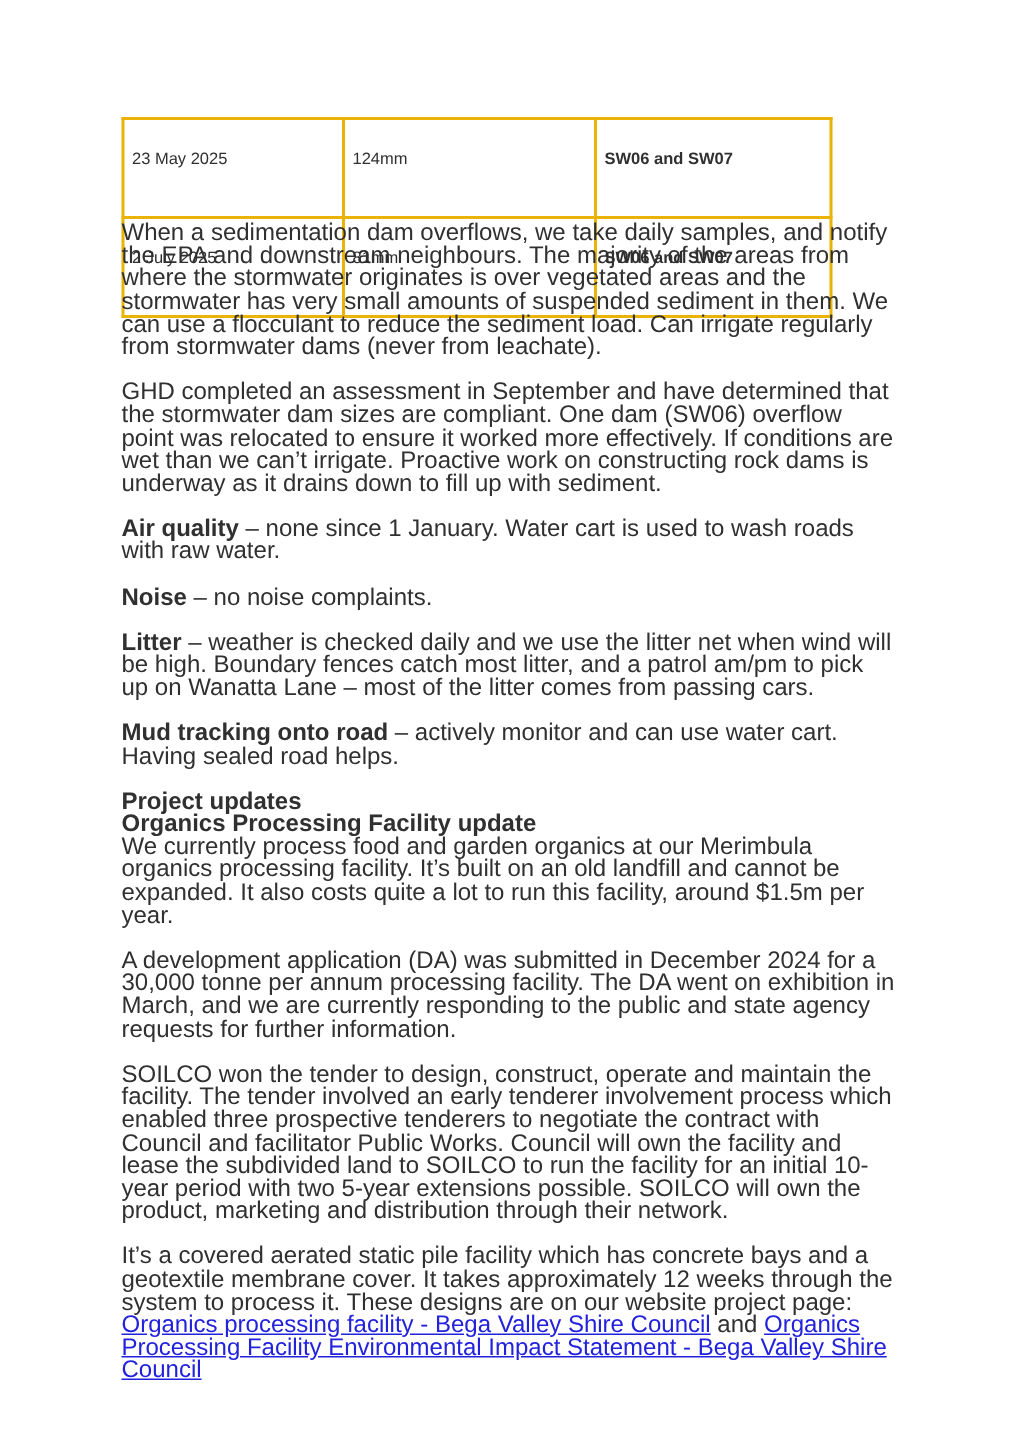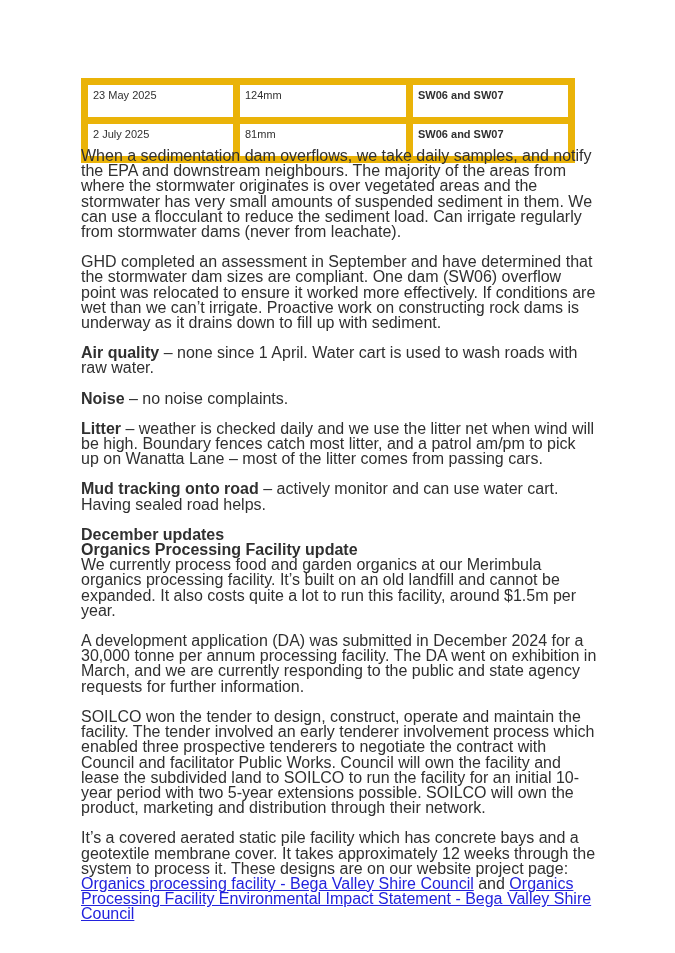--- a/index.html
+++ b/index.html
@@ -18,25 +18,25 @@
   table.doc-table {
     position: absolute;
     left: 81px;
     top: 78px;
     width: 436px;
     border-collapse: collapse;
     table-layout: fixed;
     border: 2px solid #3c3c3c;
   }
   table.doc-table td {
-    border: 7px solid #eab308;
+    border: 2px solid #eab308;
     font-size: 11px;
     color: #303030;
     vertical-align: top;
-    padding: 4px 5px;
+    padding: 20px 5px;
     height: 24px;
     overflow: hidden;
     white-space: nowrap;
   }
   table.doc-table td:nth-child(1) { width: 135px; }
   table.doc-table td:nth-child(2) { width: 156px; }
   table.doc-table td:nth-child(3) { width: 145px; font-weight: bold; }
   .doc-body {
     position: absolute;
     left: 81px;
@@ -72,24 +72,24 @@
         <tr>
           <td>2 July 2025</td>
           <td>81mm</td>
           <td>SW06 and SW07</td>
         </tr>
       </tbody>
   </table>
   <div class="doc-body">
       <p><span>When a sedimentation dam overflows, we take daily samples, and notify the EPA and downstream neighbours. The majority of the areas from where the stormwater originates is over vegetated areas and the stormwater has very small amounts of suspended sediment in them. We can use a flocculant to reduce the sediment load. Can irrigate regularly from stormwater dams (never from leachate).</span></p>
       <p><span>GHD completed an assessment in September and have determined that the stormwater dam sizes are compliant. One dam (SW06) overflow point was relocated to ensure it worked more effectively. If conditions are wet than we can’t irrigate. Proactive work on constructing rock dams is underway as it drains down to fill up with sediment.</span></p>
-      <p><span class="b">Air quality</span><span> – none since 1 April. Water cart is used to wash roads with raw water.</span></p>
+      <p><span class="b">Air quality</span><span> – none since 1 January. Water cart is used to wash roads with raw water.</span></p>
       <p><span class="b">Noise</span><span> – no noise complaints.</span></p>
       <p><span class="b">Litter</span><span> – weather is checked daily and we use the litter net when wind will be high. Boundary fences catch most litter, and a patrol am/pm to pick up on Wanatta Lane – most of the litter comes from passing cars.</span></p>
       <p><span class="b">Mud tracking onto road</span><span> – actively monitor and can use water cart. Having sealed road helps.</span></p>
-      <p class="tight"><span class="b">December updates</span></p>
+      <p class="tight"><span class="b">Project updates</span></p>
       <p class="tight"><span class="b">Organics Processing Facility update</span></p>
       <p><span>We currently process food and garden organics at our Merimbula organics processing facility. It’s built on an old landfill and cannot be expanded. It also costs quite a lot to run this facility, around $1.5m per year.</span></p>
       <p><span>A development application (DA) was submitted in December 2024 for a 30,000 tonne per annum processing facility. The DA went on exhibition in March, and we are currently responding to the public and state agency requests for further information.</span></p>
       <p><span>SOILCO won the tender to design, construct, operate and maintain the facility. The tender involved an early tenderer involvement process which enabled three prospective tenderers to negotiate the contract with Council and facilitator Public Works. Council will own the facility and lease the subdivided land to SOILCO to run the facility for an initial 10-year period with two 5-year extensions possible. SOILCO will own the product, marketing and distribution through their network.</span></p>
       <p class="extra-gap"><span>It’s a covered aerated static pile facility which has concrete bays and a geotextile membrane cover. It takes approximately 12 weeks through the system to process it. These designs are on our website project page: </span><a href="#">Organics processing facility - Bega Valley Shire Council</a><span> and </span><a href="#">Organics Processing Facility Environmental Impact Statement - Bega Valley Shire Council</a></p>
     </div>
 </div>
 
 </body></html>

